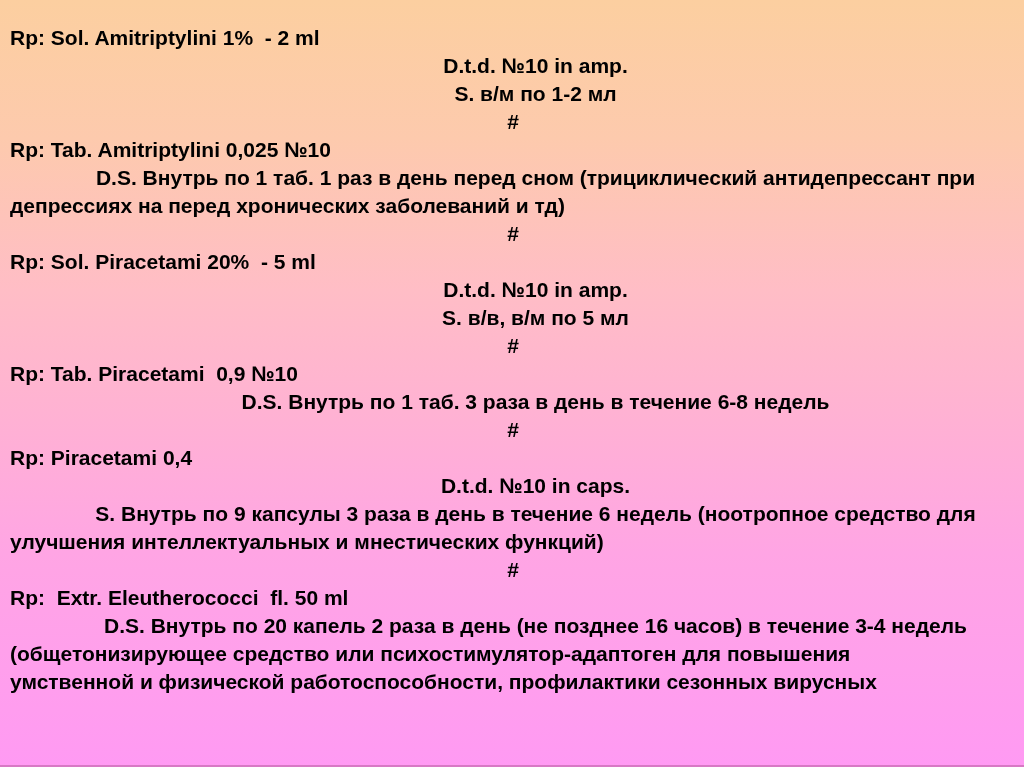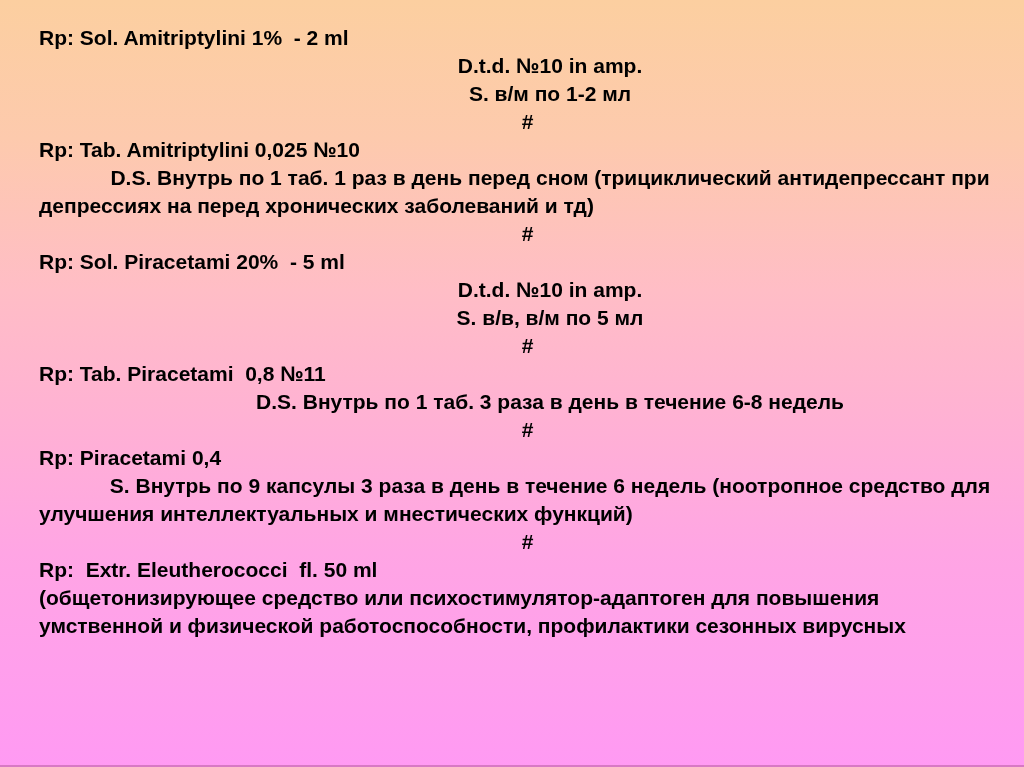--- a/index.html
+++ b/index.html
@@ -24,21 +24,20 @@
     font-weight: bold;
     color: #000000;
   }
   .text-area {
     padding: 24px 8px 0 10px;
     font-size: 21px;
     line-height: 28px;
   }
   .line {
     white-space: pre-wrap;
-    margin-left: 29px;
   }
   .line.rp { padding-left: 0; }
   .line.indent { padding-left: 45px; text-align: center; }
   .line.wrap { padding-left: 0; }
   .line.center { text-align: center; padding-left: 0; }
 </style>
 </head>
 <body>
 
 <div class="slide">
@@ -48,24 +47,26 @@
       <div class="line indent">S. в/м по 1-2 мл</div>
       <div class="line center">#</div>
       <div class="line rp">Rp: Tab. Amitriptylini 0,025 №10</div>
       <div class="line indent">D.S. Внутрь по 1 таб. 1 раз в день перед сном (трициклический антидепрессант при</div>
       <div class="line wrap">депрессиях на перед хронических заболеваний и тд)</div>
       <div class="line center">#</div>
       <div class="line rp">Rp: Sol. Piracetami 20%  - 5 ml</div>
       <div class="line indent">D.t.d. №10 in amp.</div>
       <div class="line indent">S. в/в, в/м по 5 мл</div>
       <div class="line center">#</div>
-      <div class="line rp">Rp: Tab. Piracetami  0,8 №11</div>
+      <div class="line rp">Rp: Tab. Piracetami  0,9 №10</div>
       <div class="line indent">D.S. Внутрь по 1 таб. 3 раза в день в течение 6-8 недель</div>
       <div class="line center">#</div>
       <div class="line rp">Rp: Piracetami 0,4</div>
+      <div class="line indent">D.t.d. №10 in caps.</div>
       <div class="line indent">S. Внутрь по 9 капсулы 3 раза в день в течение 6 недель (ноотропное средство для</div>
       <div class="line wrap">улучшения интеллектуальных и мнестических функций)</div>
       <div class="line center">#</div>
       <div class="line rp">Rp:  Extr. Eleutherococci  fl. 50 ml</div>
+      <div class="line indent">D.S. Внутрь по 20 капель 2 раза в день (не позднее 16 часов) в течение 3-4 недель</div>
       <div class="line wrap">(общетонизирующее средство или психостимулятор-адаптоген для повышения</div>
       <div class="line wrap">умственной и физической работоспособности, профилактики сезонных вирусных</div>
     </div>
 </div>
 
 </body></html>

